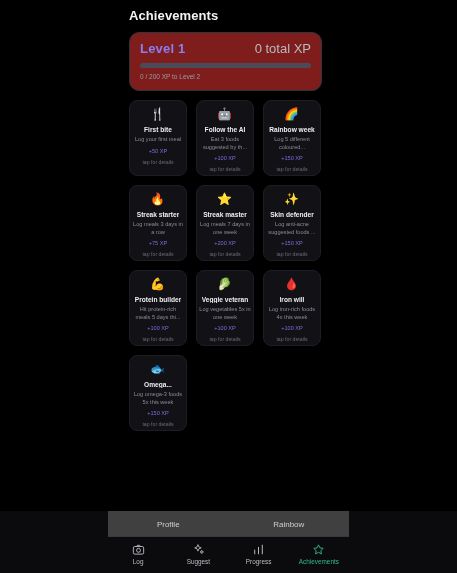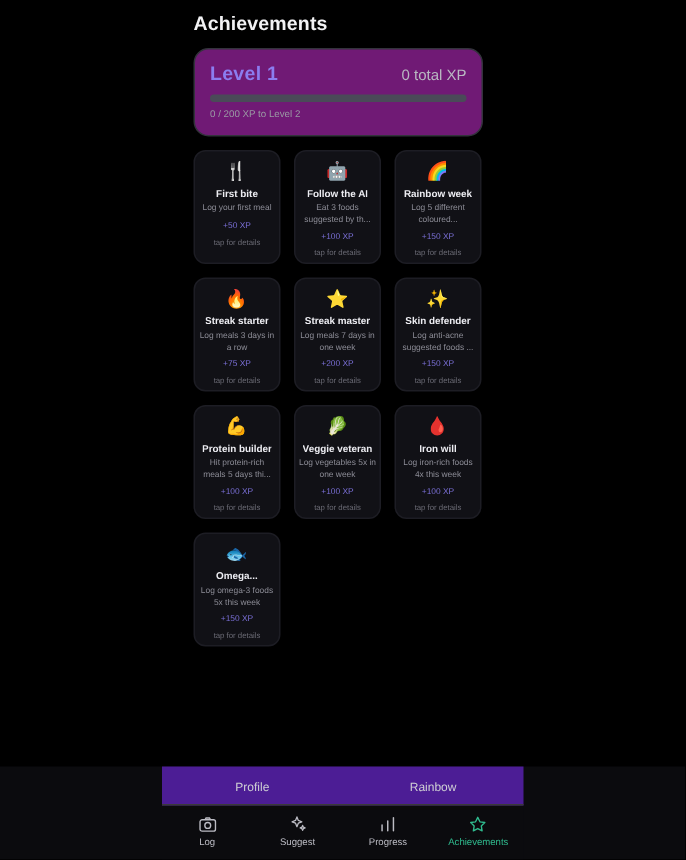--- a/index.html
+++ b/index.html
@@ -36,36 +36,36 @@
   
   .level-card {
     position: absolute;
     left: 129px;
     top: 32px;
     width: 193px;
     height: 59px;
     box-sizing: border-box;
     border: 1px solid #33333c;
     border-radius: 10px;
-    background: #701a75;
+    background: #7f1d1d;
     padding: 8px 10px 0 10px;
   }
   .level-row {
     display: flex;
     align-items: baseline;
     justify-content: space-between;
   }
   .level-title {
     font-size: 13px;
     font-weight: bold;
     color: #8b7df0;
     letter-spacing: 0.2px;
   }
   .level-xp {
-    font-size: 10px;
+    font-size: 13px;
     color: #b9b9c2;
   }
   .progress-track {
     margin-top: 7px;
     height: 5px;
     width: 100%;
     background: #4a4a58;
     border-radius: 3px;
     overflow: hidden;
   }
@@ -148,21 +148,21 @@
     bottom: 0;
     width: 457px;
     background: #0b0b0e;
   }
   .top-tabs {
     position: relative;
     display: flex;
     width: 241px;
     margin: 0 auto;
     border-bottom: 1px solid #3a3a3a;
-    background: #4c1d95;
+    background: #404040;
   }
   .top-tab {
     flex: 1;
     text-align: center;
     font-size: 8px;
     padding: 9px 0 7px 0;
     color: #cfcfd4;
     position: relative;
   }
   .top-tab.active {

